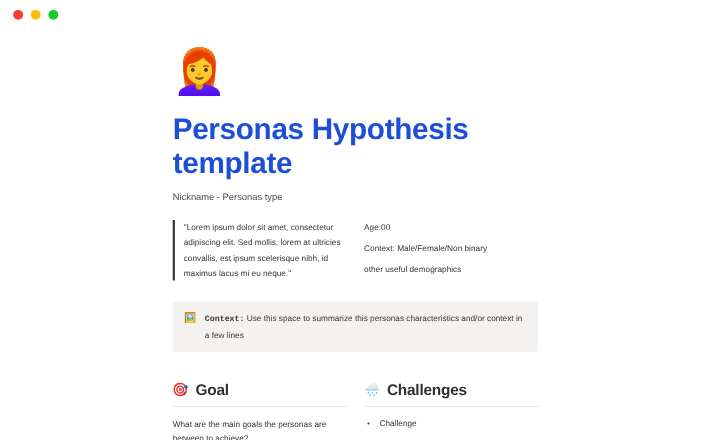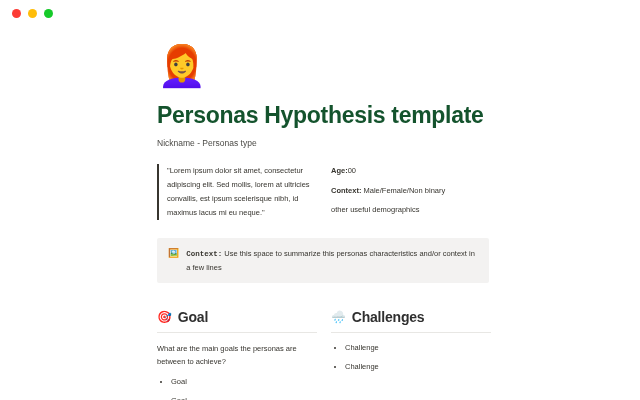--- a/index.html
+++ b/index.html
@@ -54,24 +54,24 @@
 
   .avatar {
     font-size: 40px;
     line-height: 44px;
     height: 46px;
     margin-bottom: 12px;
     user-select: none;
   }
 
   .page-title {
-    font-size: 23px;
+    font-size: 27px;
     font-weight: bold;
     letter-spacing: -0.3px;
-    color: #14532d;
+    color: #1d4ed8;
     margin: 0 0 10px 0;
     line-height: 1.15;
   }
 
   .subtitle {
     font-size: 8.5px;
     color: #4b4a46;
     margin: 0 0 14px 0;
     line-height: 1.4;
   }
@@ -93,21 +93,21 @@
     color: #37352f;
     margin: 0;
   }
 
   .facts {
     font-size: 7.5px;
     line-height: 1.9;
     color: #37352f;
   }
   .facts .row { margin-bottom: 5px; }
-  .facts b { font-weight: bold; }
+  .facts b { font-weight: normal; }
 
   
   .callout {
     margin-top: 16px;
     background: #f3f2f1;
     padding: 9px 11px;
     display: flex;
     gap: 7px;
     align-items: flex-start;
     font-size: 7.5px;

